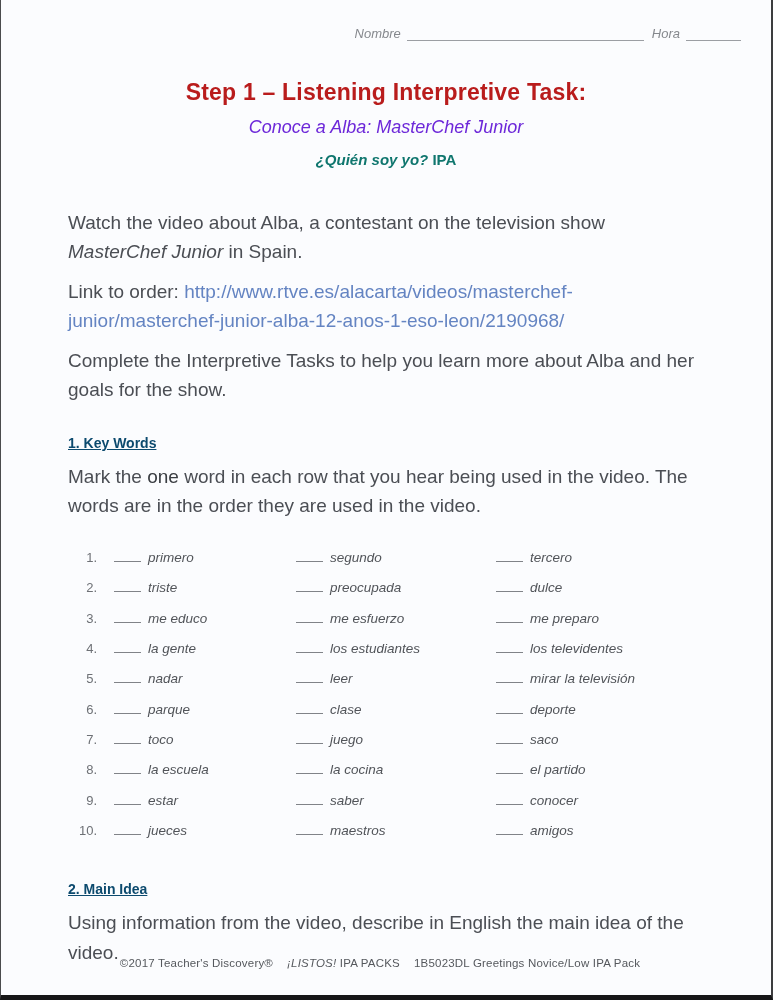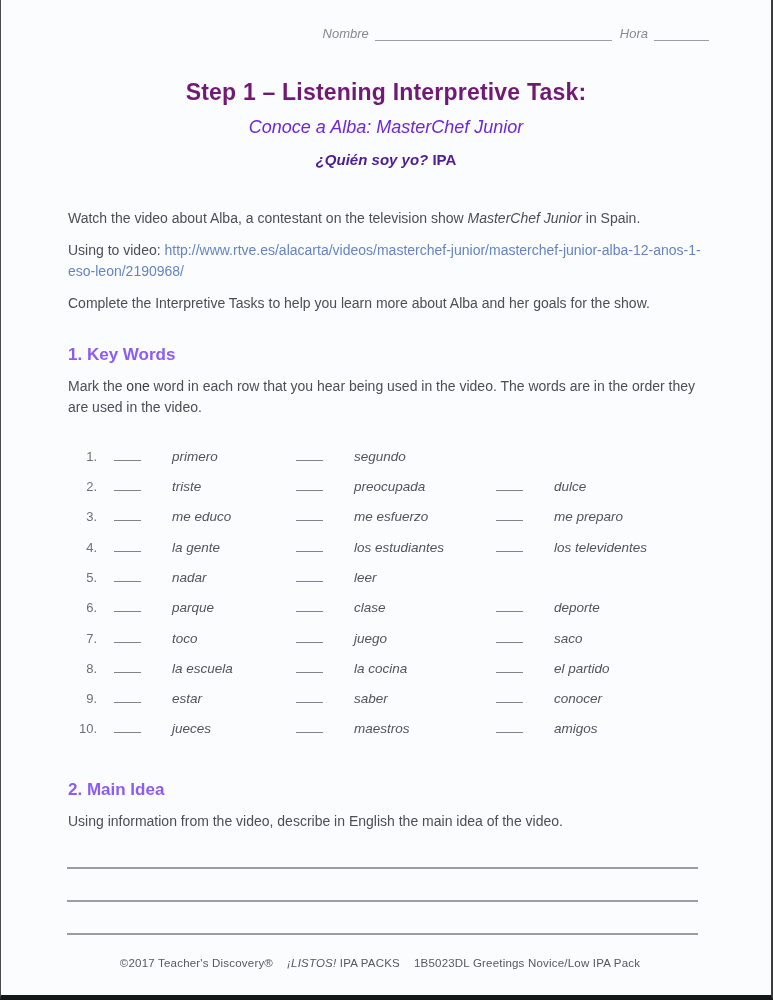--- a/index.html
+++ b/index.html
@@ -12,54 +12,54 @@
     border-bottom:5px solid #161617;
     font-family:"Liberation Sans","DejaVu Sans",sans-serif;
     color:#4b4e54;
     overflow:hidden;
     box-sizing:content-box;
   }
   
   .hdr{
     margin-top:26px;
     display:flex;justify-content:flex-end;align-items:flex-end;
-    padding-right:62px;
+    padding-right:30px;
     font-style:italic;color:#85888d;font-size:13px;
   }
   .hdr .lbl{margin-right:6px;}
   .blankline{display:inline-block;border-bottom:1.5px solid #9b9ea3;height:14px;}
   .nameline{width:237px;margin-right:8px;}
   .horaline{width:55px;}
   
-  .title{margin-top:38px;text-align:center;font-size:23px;font-weight:bold;color:#701a75;letter-spacing:.2px;}
+  .title{margin-top:38px;text-align:center;font-size:23px;font-weight:bold;color:#b91c1c;letter-spacing:.2px;}
   .subtitle{margin-top:11px;text-align:center;font-size:18px;font-style:italic;color:#6d28d9;}
-  .tagline{margin-top:13px;text-align:center;font-size:15px;font-weight:bold;color:#4c1d95;}
+  .tagline{margin-top:13px;text-align:center;font-size:15px;font-weight:bold;color:#0f766e;}
   .tagline .q{font-style:italic;}
   
-  .bodytext{margin:10px 66px 0 67px;font-size:14px;line-height:1.55;color:#4b4e54;}
+  .bodytext{margin:10px 66px 0 67px;font-size:19px;line-height:1.55;color:#4b4e54;}
   .p1{margin-top:40px;}
   .link{color:#6484c2;text-decoration:none;cursor:pointer;}
   .ital{font-style:italic;}
-  .sechead{margin:30px 66px 0 67px;font-size:17px;font-weight:bold;color:#8b5cf6;}
+  .sechead{margin:30px 66px 0 67px;font-size:14px;font-weight:bold;color:#0c4a6e;text-decoration:underline;}
   .sechead.mainidea{margin-top:36px;}
   .bold{font-weight:normal;color:#3a3d42;}
   
   .kwlist{margin-top:22px;}
   .kwrow{
     display:grid;grid-template-columns:33px 182px 200px 1fr;
     padding-left:73px;height:30.3px;align-items:center;
     font-size:13.5px;
   }
   .kwnum{text-align:right;padding-right:10px;color:#6d7075;font-size:13px;}
   .kwcell{padding-left:7px;white-space:nowrap;}
   .kwblank{
     display:inline-block;width:27px;height:11px;
     border-bottom:1.4px solid #808388;vertical-align:baseline;margin-right:7px;
   }
-  .kwword{font-style:italic;color:#515459;margin-left:24px;}
+  .kwword{font-style:italic;color:#515459;}
   
   .lines{margin:12px 73px 0 66px;}
   .wline{height:31px;border-bottom:2px solid #9a9da2;}
   .wline.first{height:22px;}
   
   .footer{
     position:absolute;left:0;right:12px;bottom:26px;
     text-align:center;font-size:11.5px;color:#55585d;letter-spacing:.2px;
   }
   .footer .seg{margin:0 7px;}
@@ -78,33 +78,34 @@
   </div>
 
   <div class="title">Step 1 – Listening Interpretive Task:</div>
   <div class="subtitle">Conoce a Alba: MasterChef Junior</div>
   <div class="tagline">
     <span class="q">¿Quién soy yo?</span><span> IPA</span>
   </div>
 
   <p class="bodytext p1"><span>Watch the video about Alba, a contestant on the television show </span><span class="ital">MasterChef Junior</span><span> in Spain.</span></p>
 
-  <p class="bodytext"><span>Using to video: </span><a class="link">http://www.rtve.es/alacarta/videos/masterchef-junior/masterchef-junior-alba-12-anos-1-eso-leon/2190968/</a></p>
+  <p class="bodytext"><span>Link to order: </span><a class="link">http://www.rtve.es/alacarta/videos/masterchef-junior/masterchef-junior-alba-12-anos-1-eso-leon/2190968/</a></p>
 
   <p class="bodytext">Complete the Interpretive Tasks to help you learn more about Alba and her goals for the show.</p>
 
   <div class="sechead">1. Key Words</div>
   <p class="bodytext" style="margin-top:11px;"><span>Mark the </span><span class="bold">one</span><span> word in each row that you hear being used in the video. The words are in the order they are used in the video.</span></p>
 
   <div class="kwlist">
 
     <div class="kwrow">
       <span class="kwnum">1.</span>
       <span class="kwcell"><span class="kwblank"></span><span class="kwword">primero</span></span>
       <span class="kwcell"><span class="kwblank"></span><span class="kwword">segundo</span></span>
+      <span class="kwcell"><span class="kwblank"></span><span class="kwword">tercero</span></span>
     </div>
 
     <div class="kwrow">
       <span class="kwnum">2.</span>
       <span class="kwcell"><span class="kwblank"></span><span class="kwword">triste</span></span>
       <span class="kwcell"><span class="kwblank"></span><span class="kwword">preocupada</span></span>
       <span class="kwcell"><span class="kwblank"></span><span class="kwword">dulce</span></span>
     </div>
 
     <div class="kwrow">
@@ -118,20 +119,21 @@
       <span class="kwnum">4.</span>
       <span class="kwcell"><span class="kwblank"></span><span class="kwword">la gente</span></span>
       <span class="kwcell"><span class="kwblank"></span><span class="kwword">los estudiantes</span></span>
       <span class="kwcell"><span class="kwblank"></span><span class="kwword">los televidentes</span></span>
     </div>
 
     <div class="kwrow">
       <span class="kwnum">5.</span>
       <span class="kwcell"><span class="kwblank"></span><span class="kwword">nadar</span></span>
       <span class="kwcell"><span class="kwblank"></span><span class="kwword">leer</span></span>
+      <span class="kwcell"><span class="kwblank"></span><span class="kwword">mirar la televisión</span></span>
     </div>
 
     <div class="kwrow">
       <span class="kwnum">6.</span>
       <span class="kwcell"><span class="kwblank"></span><span class="kwword">parque</span></span>
       <span class="kwcell"><span class="kwblank"></span><span class="kwword">clase</span></span>
       <span class="kwcell"><span class="kwblank"></span><span class="kwword">deporte</span></span>
     </div>
 
     <div class="kwrow">

